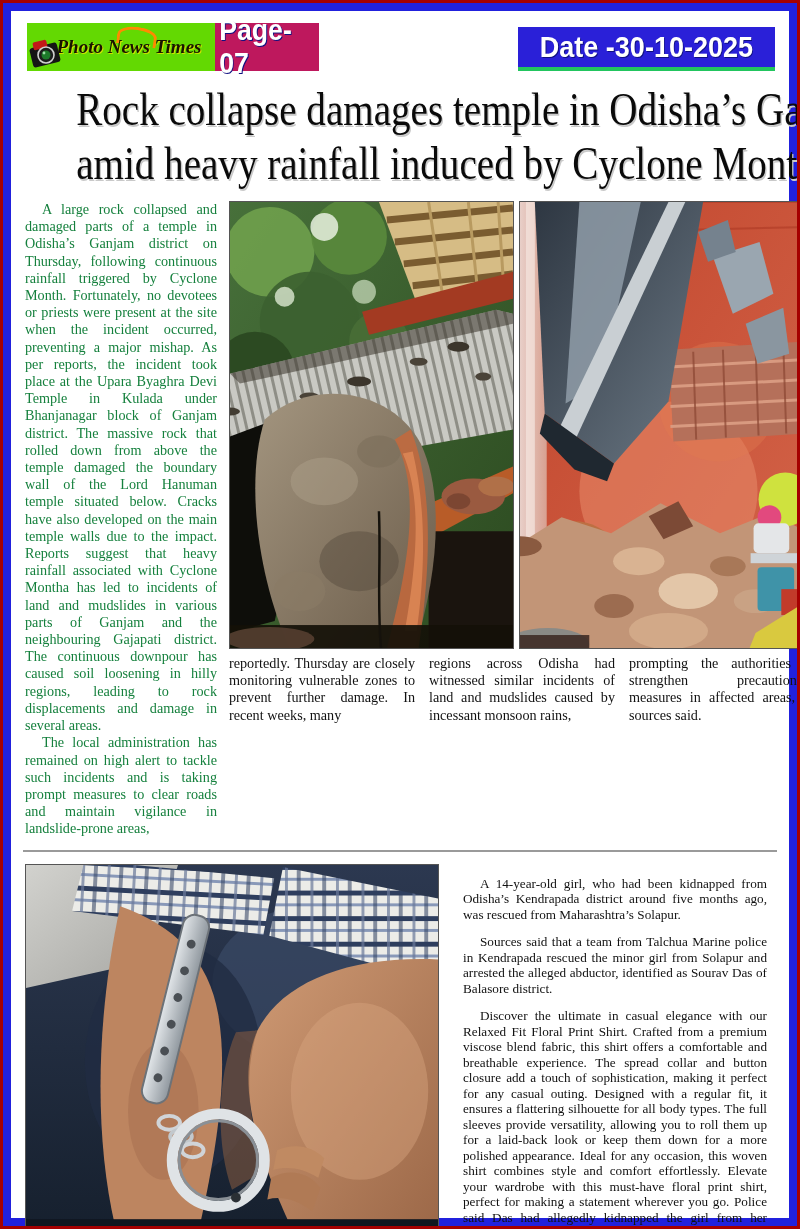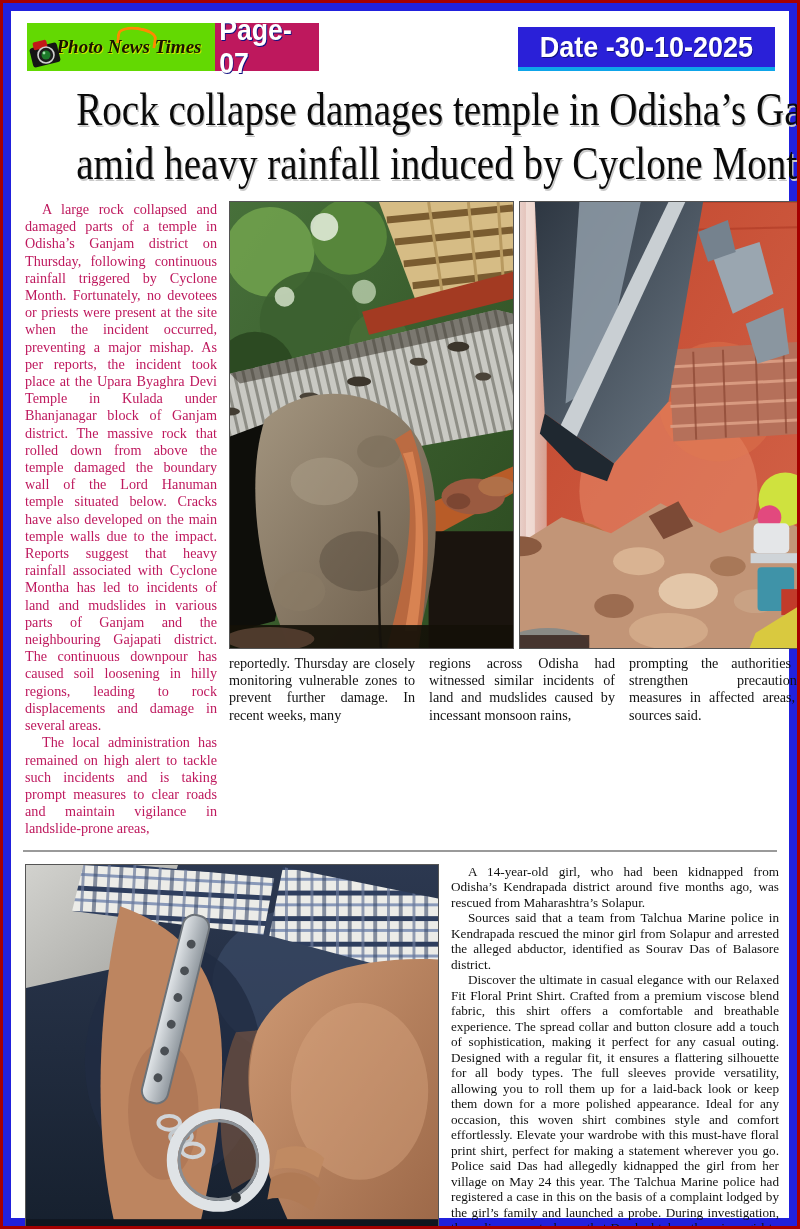--- a/index.html
+++ b/index.html
@@ -53,21 +53,21 @@
   }
   .pagebox span{
     font-family:"Liberation Sans", sans-serif;font-weight:bold;
     font-size:29px;color:#ffffff;
     text-shadow:1px 1px 0 #101080;
     transform:scaleX(.92);
   }
   .datebox{
     height:40px;margin-top:4px;background:#2a20d8;
     display:flex;align-items:center;justify-content:center;
-    padding:0 10px;border-bottom:4px solid #0ea5e9;
+    padding:0 10px;border-bottom:4px solid #22c55e;
   }
   .datebox span{
     font-family:"Liberation Sans", sans-serif;font-weight:bold;
     font-size:30px;color:#ffffff;
     text-shadow:1px 1px 0 #101080;
     transform:scaleX(.9);
     white-space:nowrap;
   }
   
   .headline{
@@ -83,21 +83,21 @@
   .headline1 .hline{transform:scaleX(.85);}
   .headline2{margin-top:8px;font-size:47px;line-height:53px;}
   .headline2 .hline{transform:scaleX(.96);}
   
   .article1{
     display:flex;gap:12px;margin:10px 2px 0 6px;
   }
   .a1col1{
     width:192px;flex:none;
     font-size:14.2px;line-height:17.2px;text-align:justify;
-    color:#be185d;
+    color:#15803d;
   }
   .a1col1 p{margin:0;}
   .a1col1 p + p{margin-top:0;}
   .indent{text-indent:17px;}
   .a1right{flex:1;display:flex;flex-direction:column;}
   .photorow{display:flex;gap:5px;}
   .photo{border:1px solid #555;background:#ccc;flex:none;overflow:hidden;}
   .photo svg{display:block;}
   .captions{
     display:flex;gap:14px;margin-top:6px;
@@ -112,21 +112,21 @@
   }
   
   .article2{
     display:flex;gap:12px;margin:12px 2px 0 6px;
   }
   .a2photo{flex:none;border:1px solid #555;overflow:hidden;}
   .a2text{
     flex:1;
     font-size:13.2px;line-height:15.5px;text-align:justify;color:#111;
   }
-  .a2text p{margin:0;}
+  .a2text p{margin:12px;}
 </style>
 </head>
 <body>
 
 <div class="page">
   <div class="frame"></div>
   <div class="content">
 
     <div class="masthead">
       <div class="brand">

